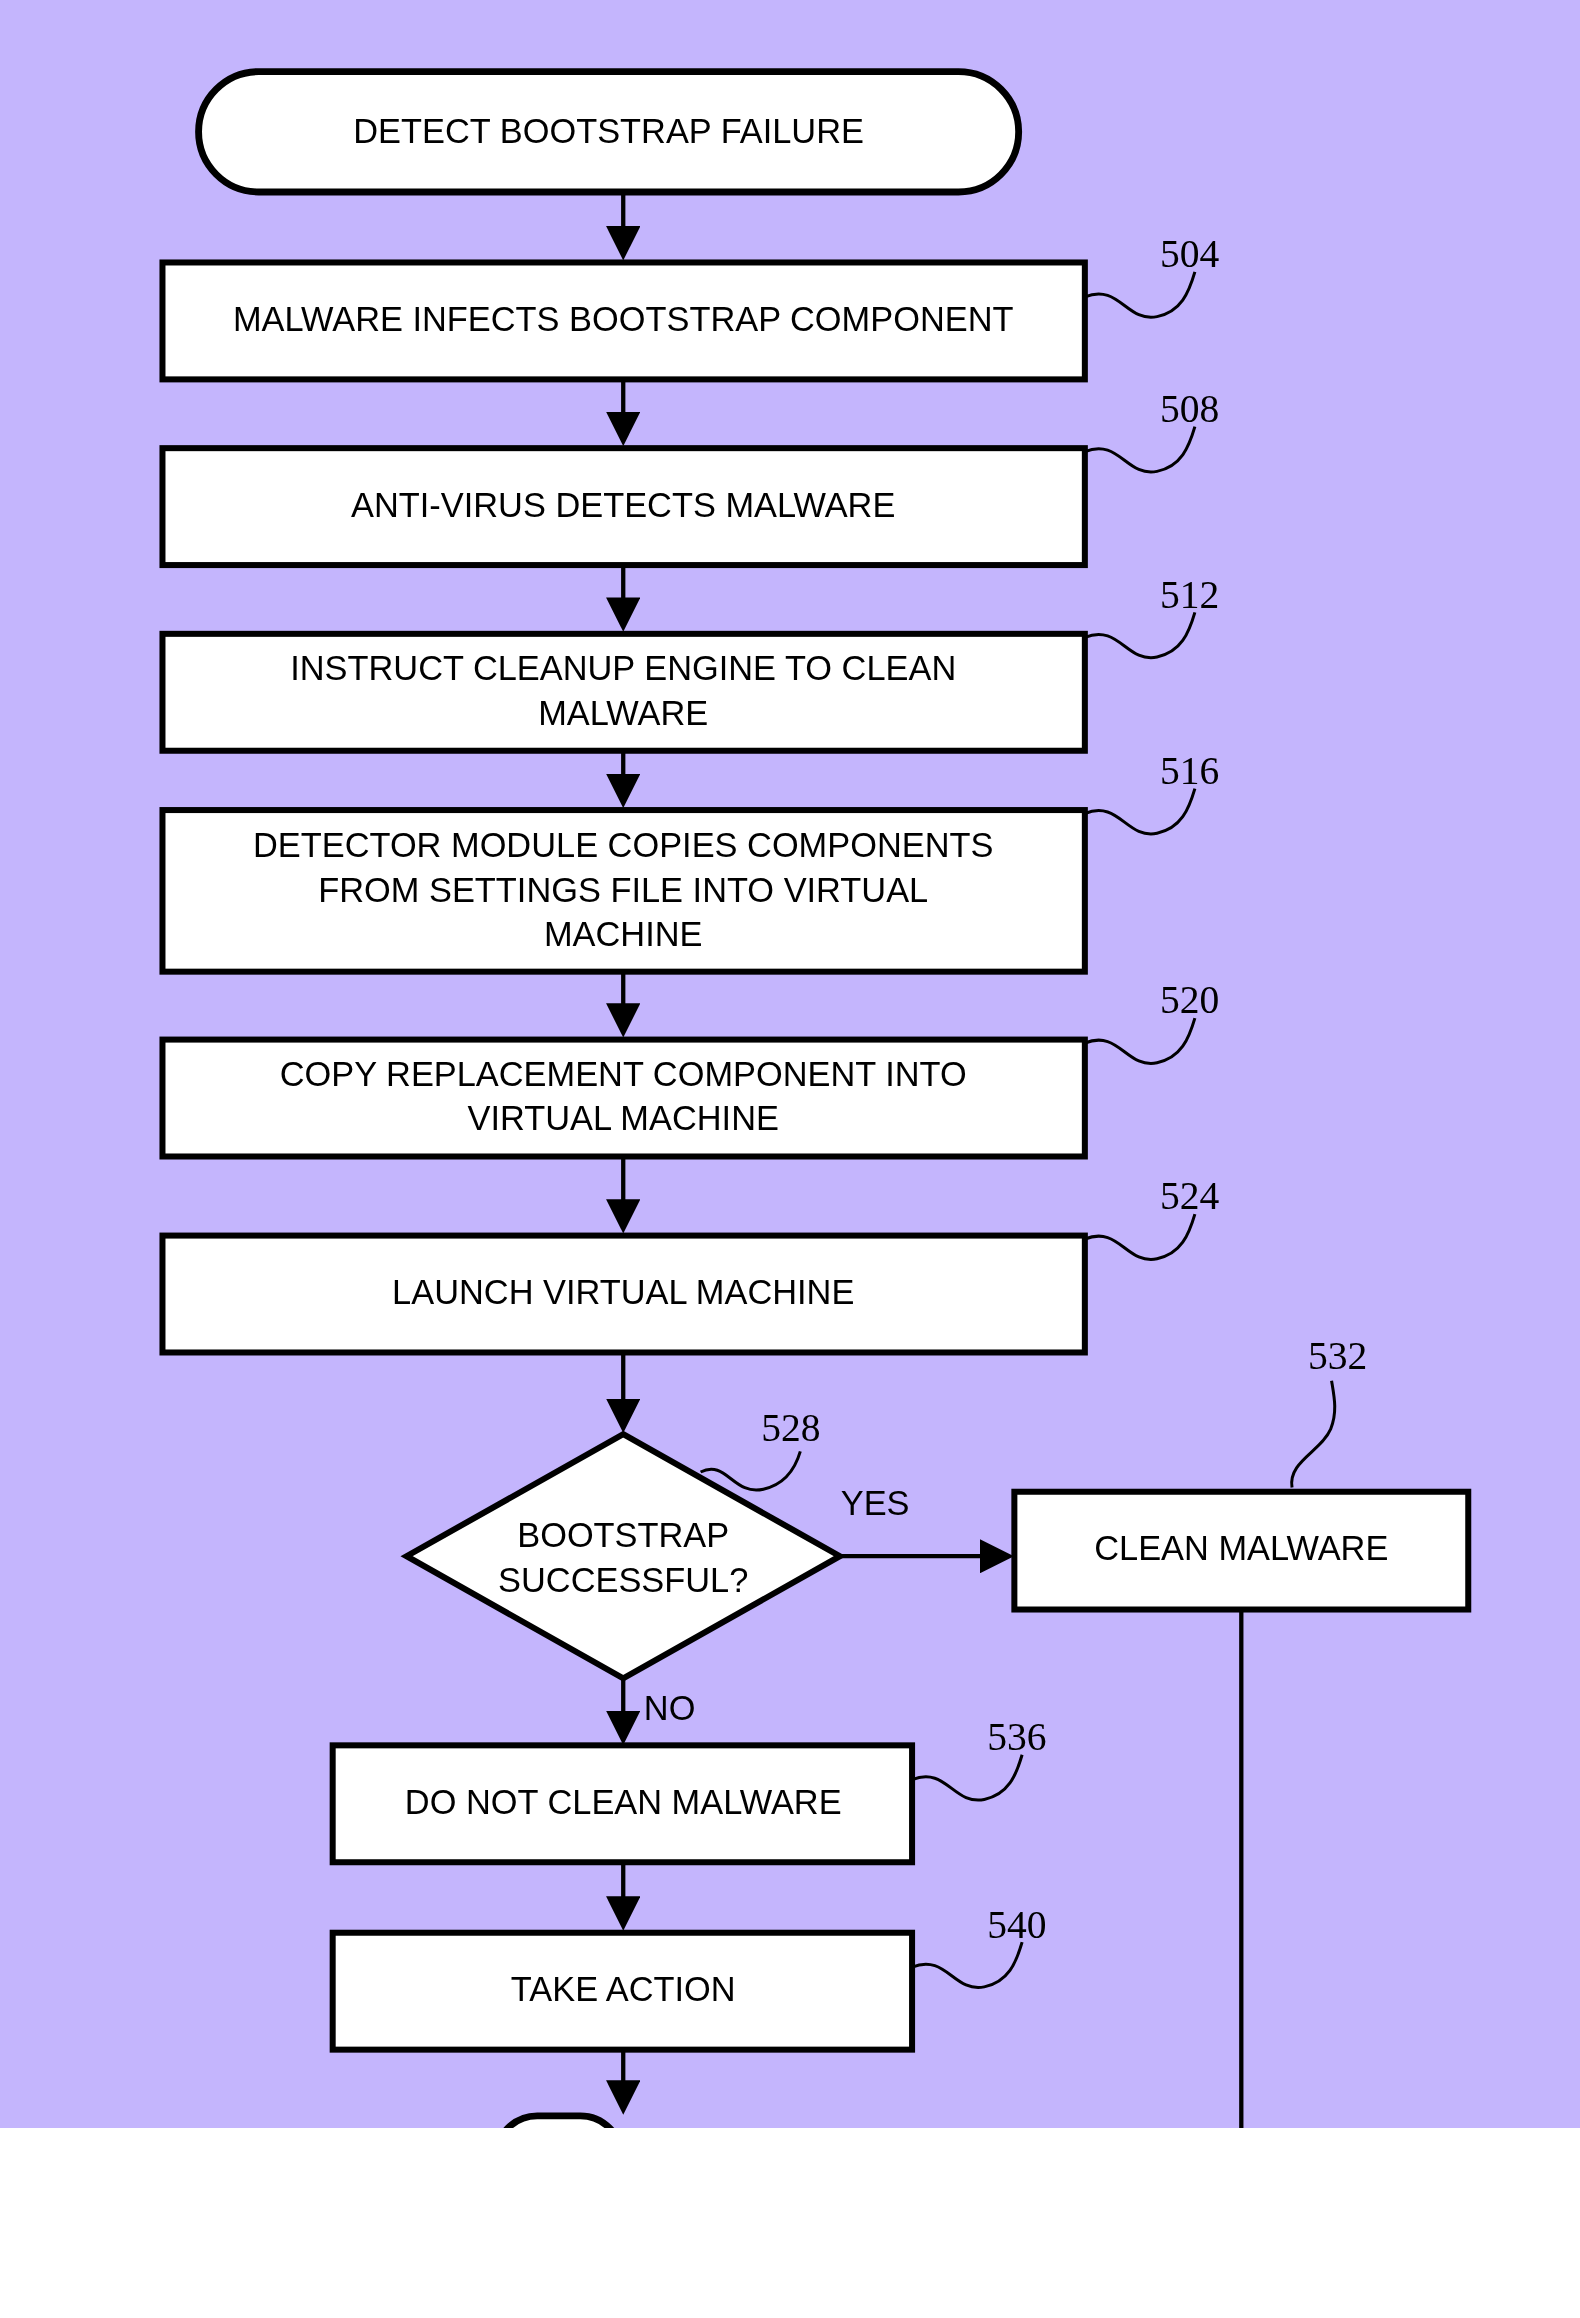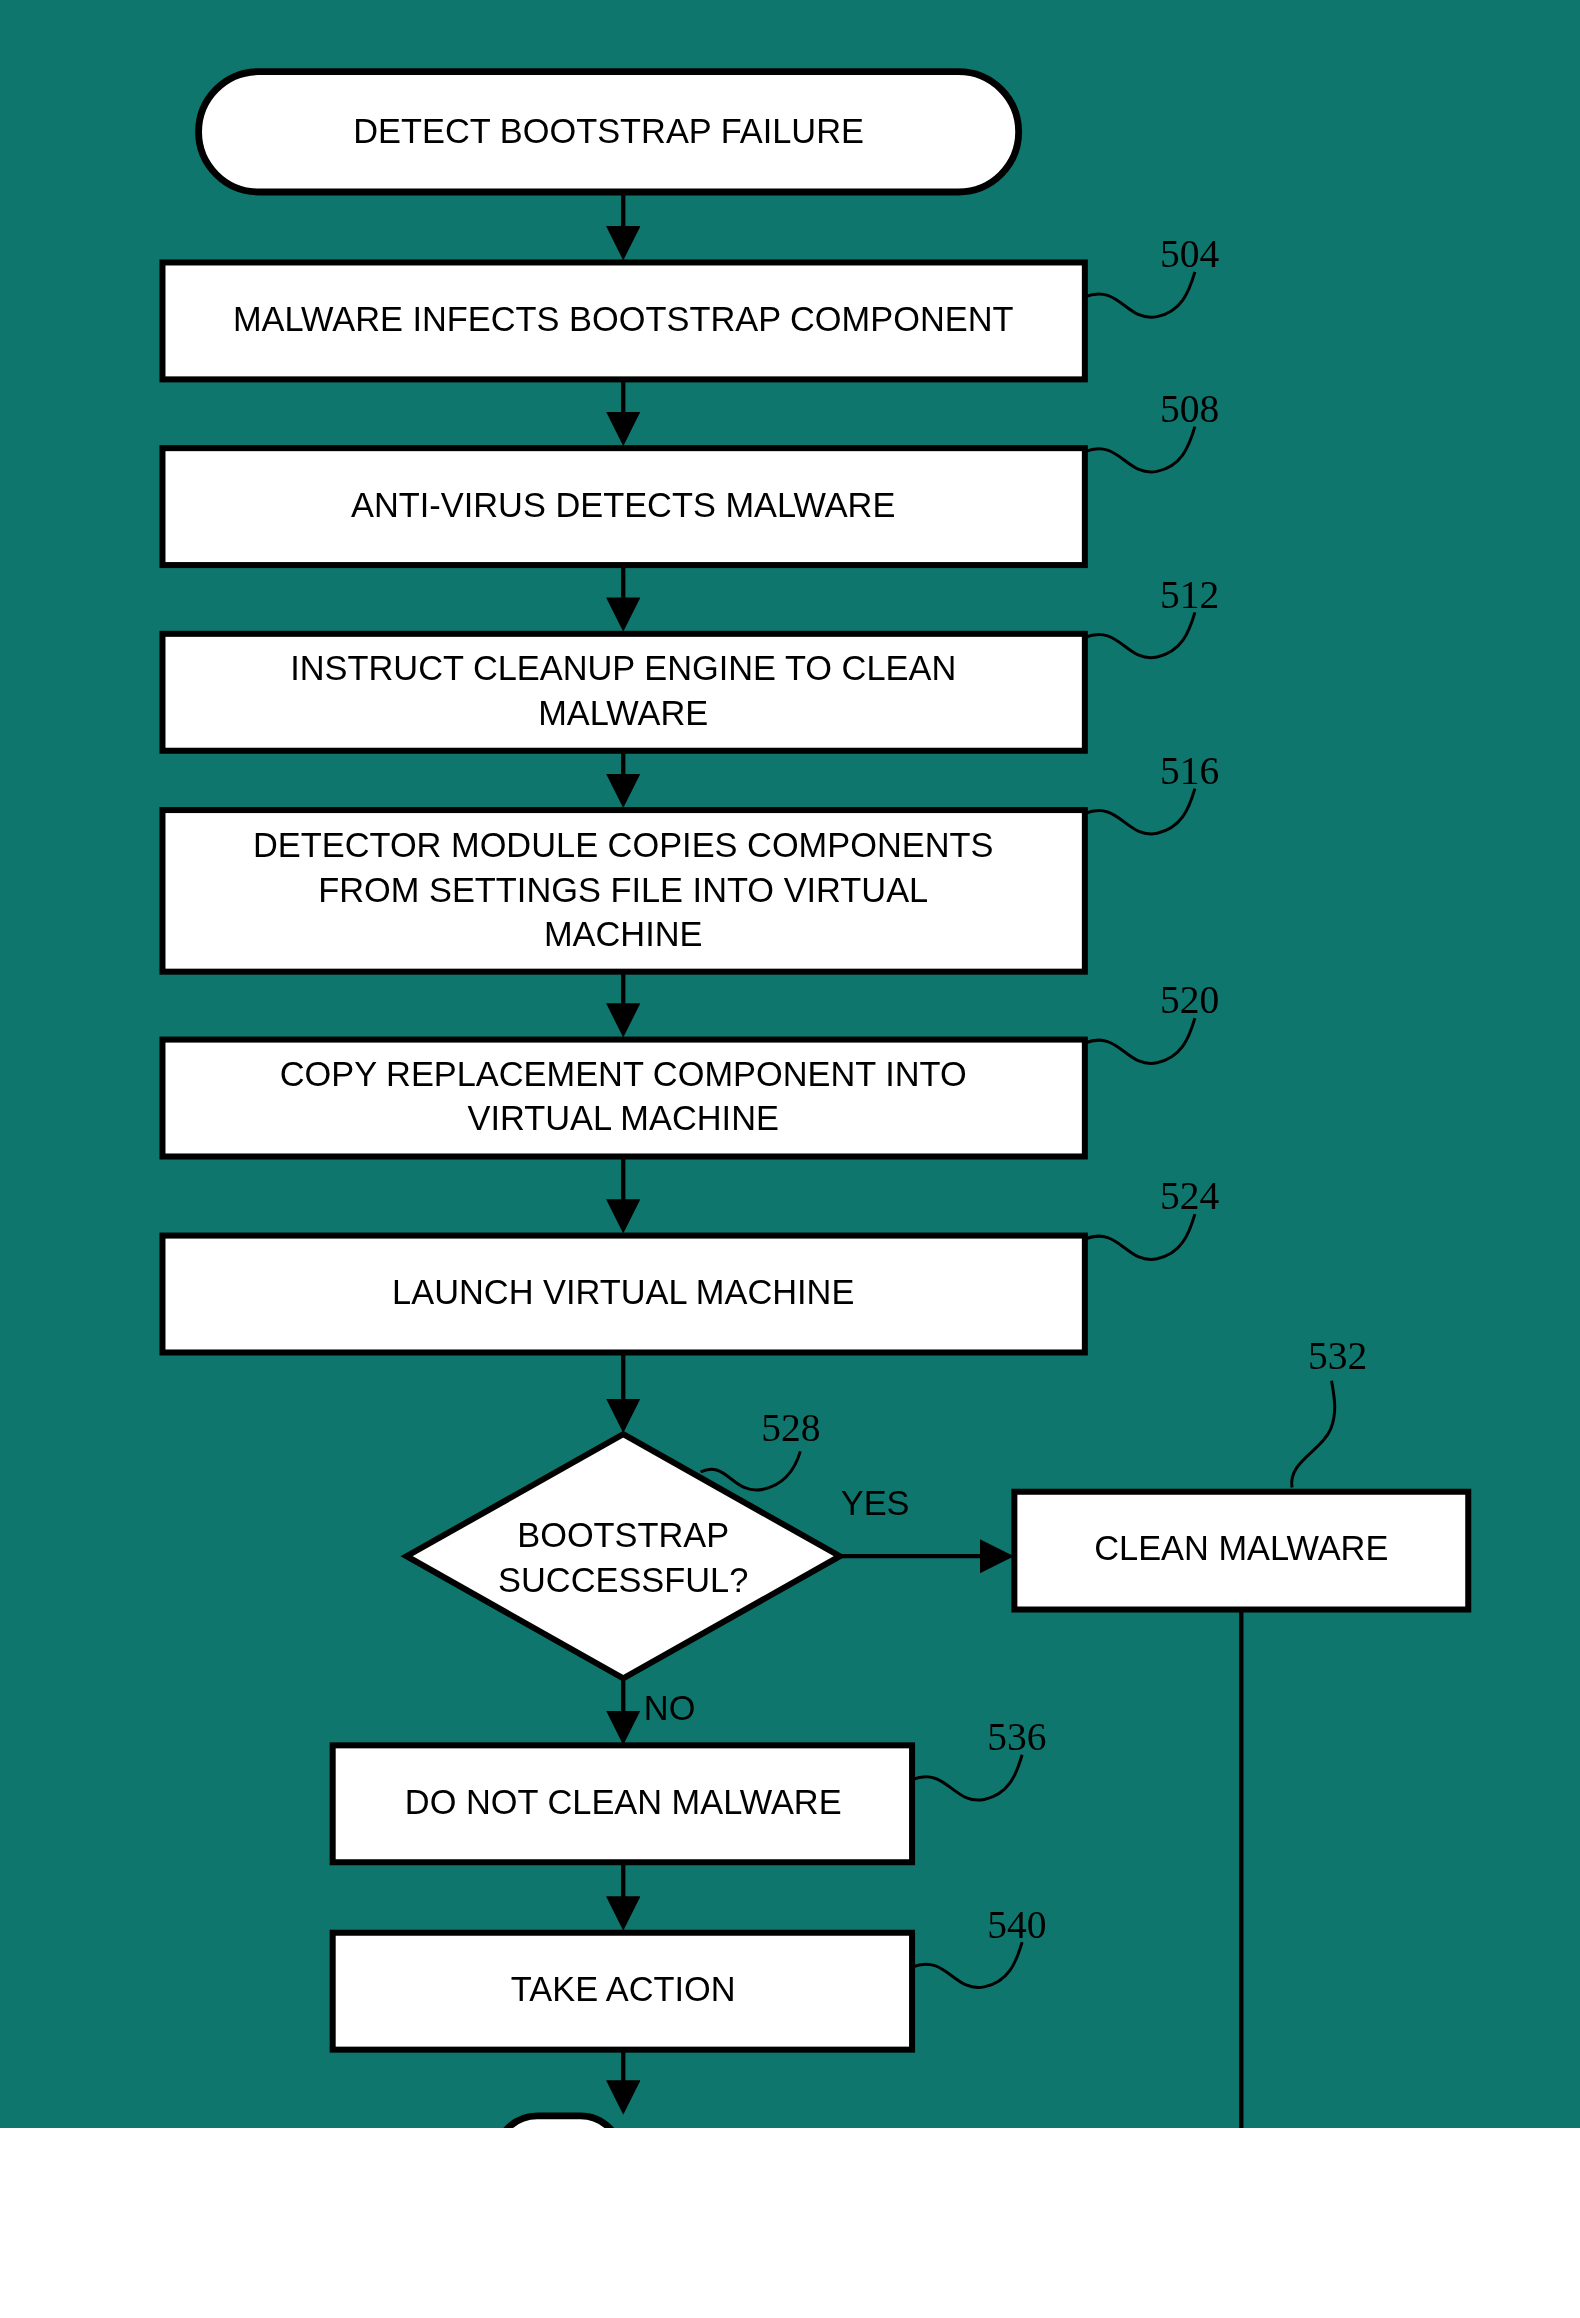--- a/index.html
+++ b/index.html
@@ -8,21 +8,21 @@
     padding: 0;
     background: #ffffff;
   }
   body {
     font-family: "Liberation Sans", sans-serif;
   }
   #figure {
     position: relative;
     width: 1580px;
     height: 2128px;
-    background: #0f766e;
+    background: #c4b5fd;
     overflow: hidden;
   }
   #figure svg {
     position: absolute;
     top: 0;
     left: 0;
     width: 1580px;
     height: 2319px;
   }
   .node-text {

